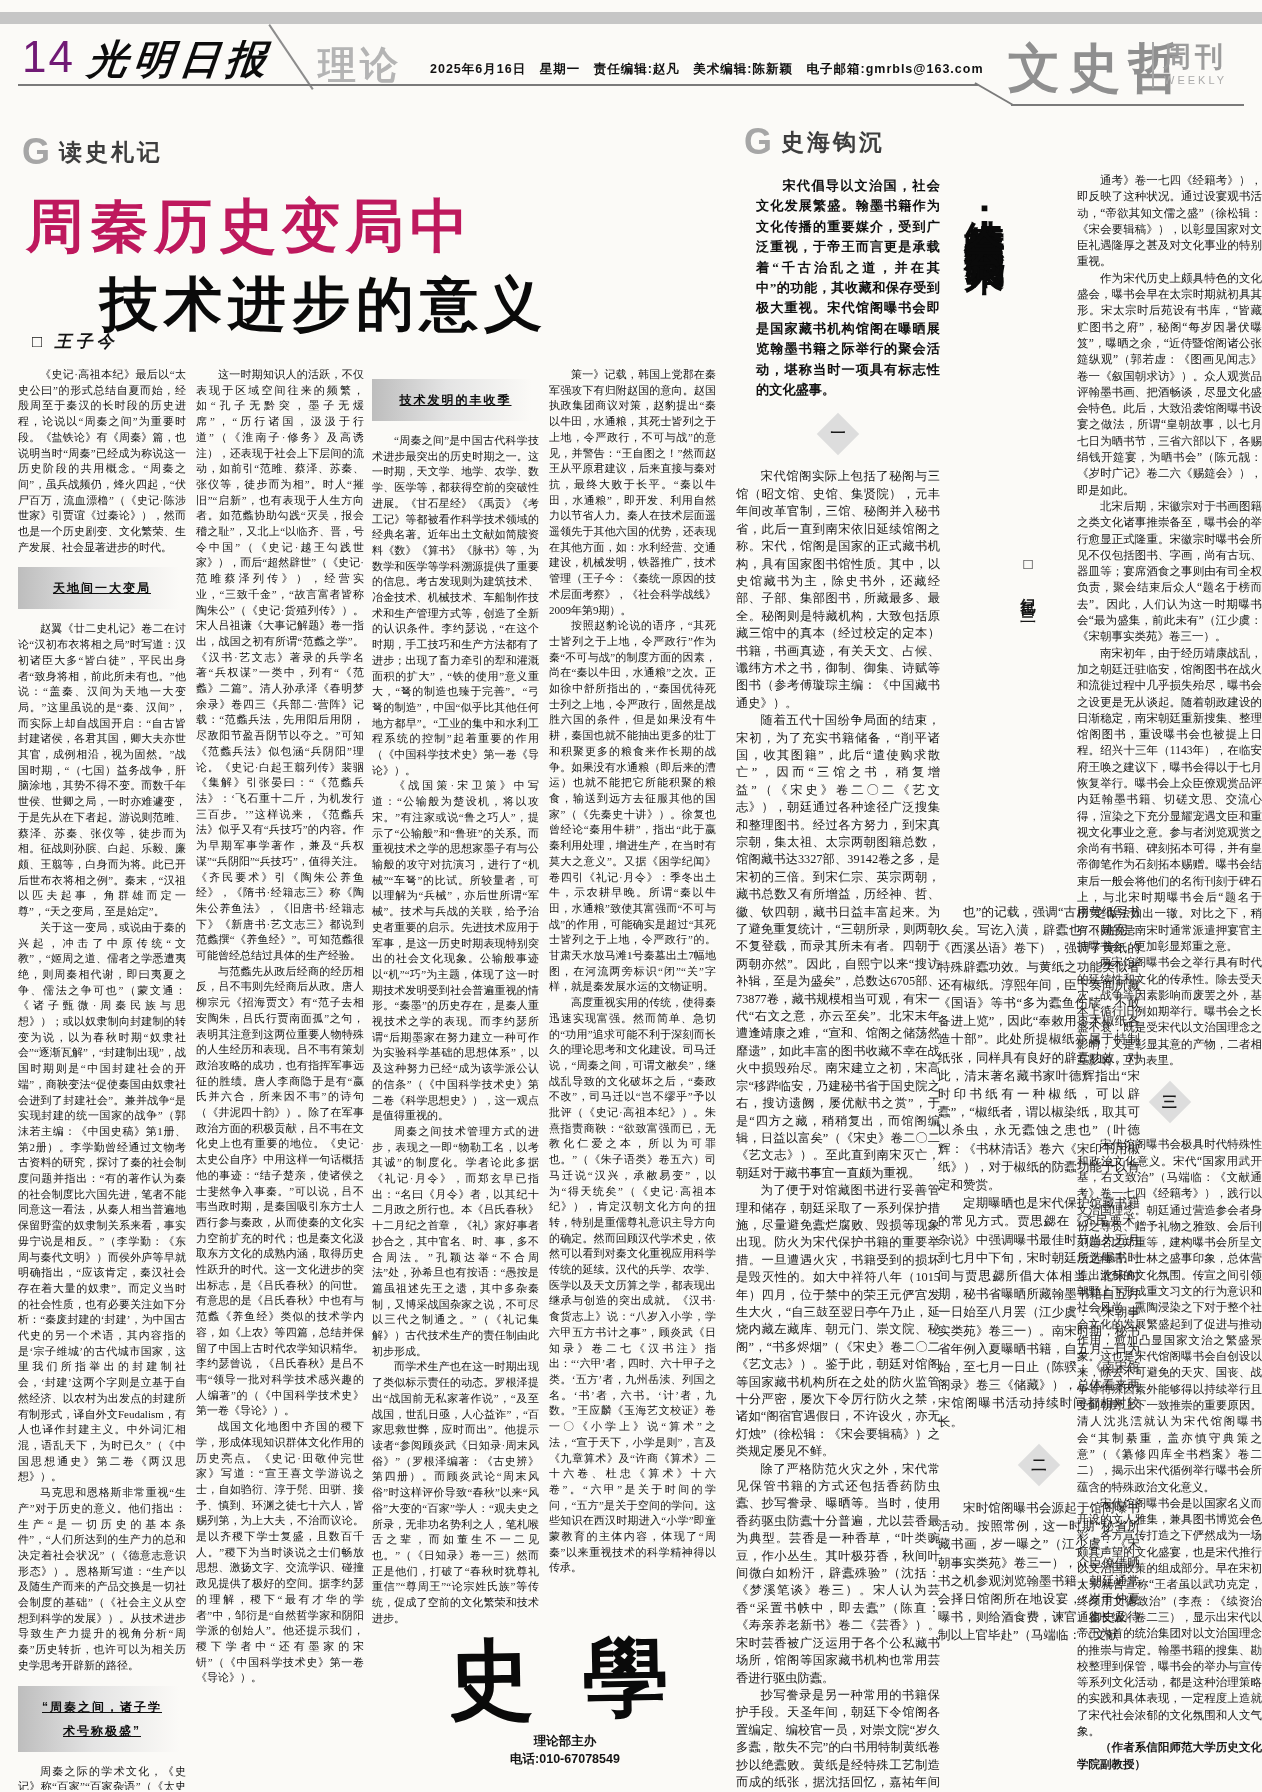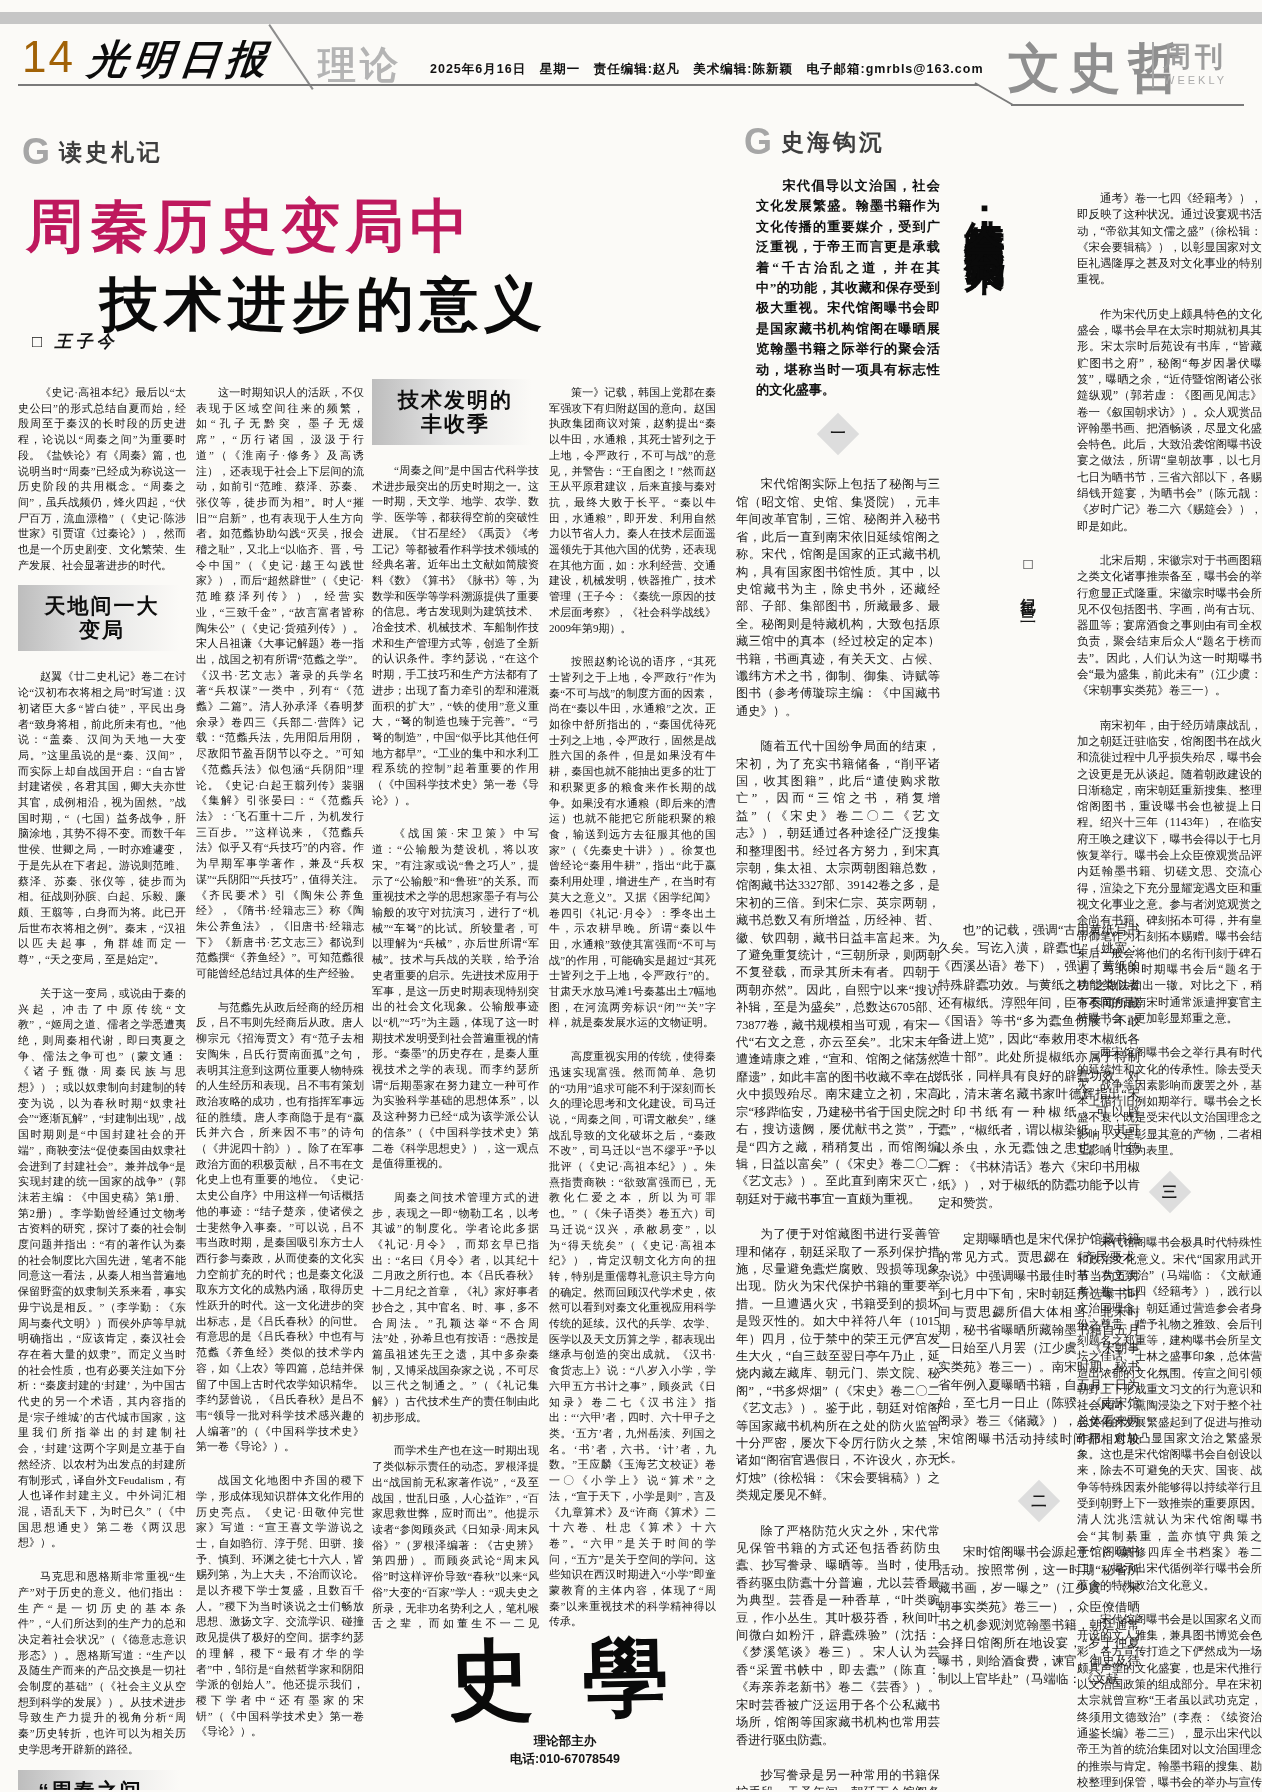--- a/index.html
+++ b/index.html
@@ -6,21 +6,21 @@
   html,body { width:1262px; }
   body{
     position:relative; width:1262px; height:1792px; overflow:hidden;
     background:#fbfaf7; color:#141414;
     font-family:"Liberation Serif", serif;
   }
   .abs{ position:absolute; }
 
   
   #topbar{ left:0; top:12px; width:1262px; height:12px; background:#c6c6c6; }
-  #pageno{ left:22px; top:32px; font-size:44px; font-family:"Liberation Sans",sans-serif; color:#a16207; letter-spacing:2px;}
+  #pageno{ left:22px; top:32px; font-size:44px; font-family:"Liberation Sans",sans-serif; color:#701a75; letter-spacing:2px;}
   #masthead{ left:88px; top:32px; font-size:40px; font-weight:bold; font-style:italic; letter-spacing:6px; color:#0c0c0c; transform:skewX(-6deg);}
   #hdr-diag{ left:252px; top:56px; width:78px; height:2px; background:#8d8d8d; transform:rotate(56deg); }
   #sectionname{ left:318px; top:40px; font-size:38px; font-weight:bold; color:#b4b4b4; font-family:"Liberation Sans",sans-serif; letter-spacing:4px;}
   #dateline{ left:430px; top:61px; font-size:12.5px; font-weight:bold; font-family:"Liberation Sans",sans-serif; color:#111; letter-spacing:1px;}
   #weekly-big{ left:1008px; top:34px; font-size:52px; font-weight:900; color:#8f8f8f; letter-spacing:8px; }
   #weekly-div{ left:1152px; top:42px; width:2px; height:46px; background:#a5a5a5; }
   #weekly-cn{ left:1163px; top:38px; font-size:28px; font-weight:bold; color:#9c9c9c; letter-spacing:4px;}
   #weekly-en{ left:1164px; top:74px; font-size:11px; color:#ababab; letter-spacing:3px; font-family:"Liberation Sans",sans-serif;}
   #rule-left{ left:18px; top:84px; width:960px; height:2px; background:#7a7a7a; }
   #rule-diag{ left:972px; top:93px; width:44px; height:2px; background:#7a7a7a; transform:rotate(30deg); }
@@ -31,28 +31,28 @@
   .gicon{ font-size:36px; font-weight:900; color:#a6a6a6; font-family:"Liberation Sans",sans-serif; line-height:1; }
   .gtext{ font-size:23px; font-weight:bold; color:#3d3d3d; font-family:"Liberation Sans",sans-serif; letter-spacing:3px; }
 
   
   #hl1{ left:26px; top:188px; font-size:58px; font-weight:900; letter-spacing:6px; color:#be185d; }
   #hl2{ left:100px; top:266px; font-size:58px; font-weight:900; letter-spacing:6px; color:#0a0a0a; }
   #byline-left{ left:32px; top:330px; font-size:17px; font-weight:bold; font-style:italic; letter-spacing:4px; }
 
   .ncol{ position:absolute; overflow:hidden; }
   .leftcol{ font-size:11px; line-height:15.7px; }
-  .bp{ text-indent:2em; text-align:justify; text-justify:inter-character;margin-top:18px; }
+  .bp{ text-indent:2em; text-align:justify; text-justify:inter-character; }
   .credit{ font-family:"Liberation Sans",sans-serif; font-weight:bold; }
 
   .shbox{
     margin:12px 0; padding:9px 18px;
     background:linear-gradient(90deg,#bdbdbd 0%,#e4e4e4 45%,#fbfaf7 96%);
     font-family:"Liberation Sans",sans-serif; font-weight:bold; text-align:center;
-    font-size:21px; letter-spacing:2px; line-height:24px; text-indent:0; color:#0d0d0d;
+    font-size:12px; letter-spacing:2px; line-height:24px; text-indent:0; color:#0d0d0d;text-decoration:underline;
   }
 
   #shixue{ left:428px; top:1636px; width:274px; text-align:center; }
   #shixue .big{ font-size:86px; font-weight:900; letter-spacing:14px; line-height:1.02; color:#0a0a0a; transform:rotate(-1deg); }
   #shixue .sub{ font-family:"Liberation Sans",sans-serif; font-weight:bold; font-size:12.5px; margin-top:8px; line-height:18px; }
 
   
   .rightbody{ font-size:12.3px; line-height:17.4px; color:#171717; }
   #rc2{ font-size:12.5px; line-height:18.2px; }
   #rc3{ font-size:11.5px; line-height:16.3px; }

